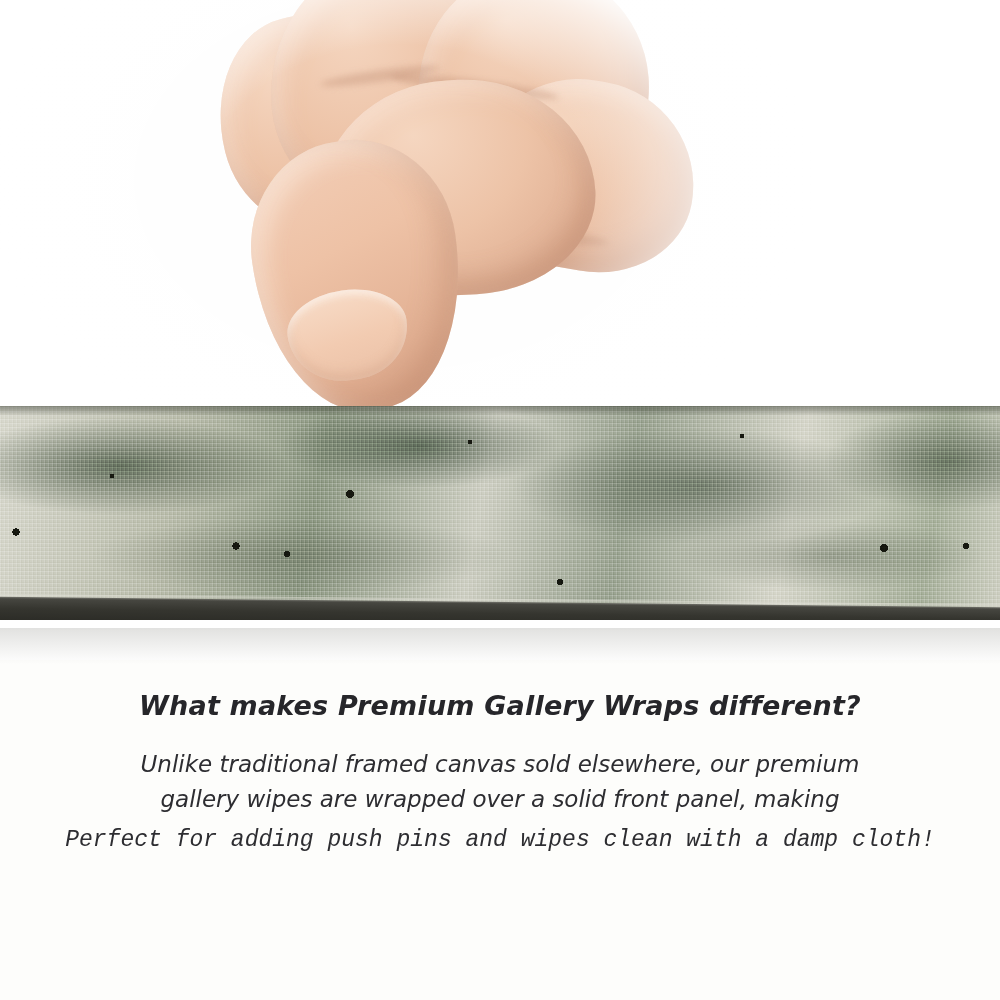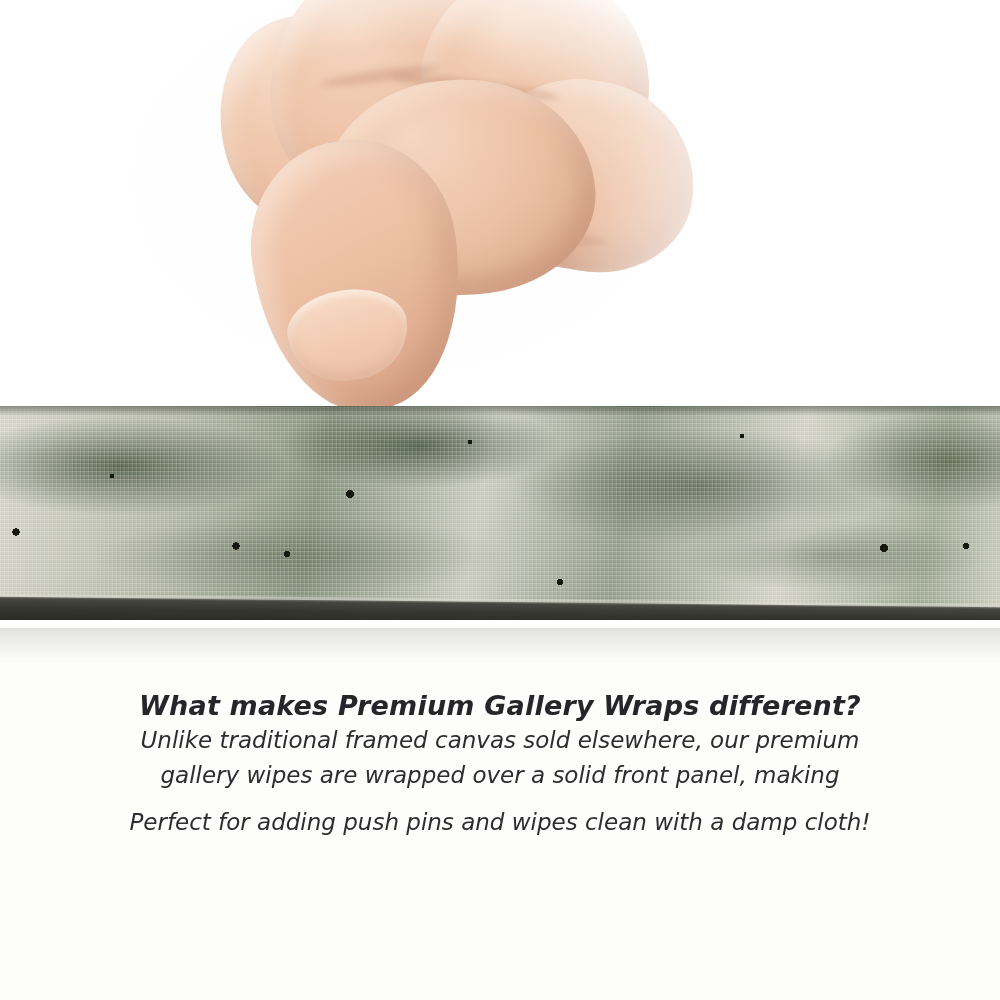--- a/index.html
+++ b/index.html
@@ -192,34 +192,35 @@
     width: 1000px;
     text-align: center;
     color: #2f2f33;
     font-family: "DejaVu Sans", sans-serif;
   }
   .caption-heading {
     font-size: 27px;
     font-style: italic;
     font-weight: 600;
     letter-spacing: 0.2px;
-    margin-bottom: 2px;
+    margin-bottom: 26px;
     color: #26262a;
   }
   .caption-body {
     font-size: 23px;
     font-style: italic;
     line-height: 1.52;
     color: #2d2d31;
   }
   .caption-body .line {
     display: block;
   }
   .caption-body .line.last {
-    margin-top: 12px;
+    margin-top: 6px;
+    font-family: Liberation Mono, monospace;
   }
 </style>
 </head>
 <body>
 
 <div class="page">
 
   <div class="photo">
 
     <div class="hand">

